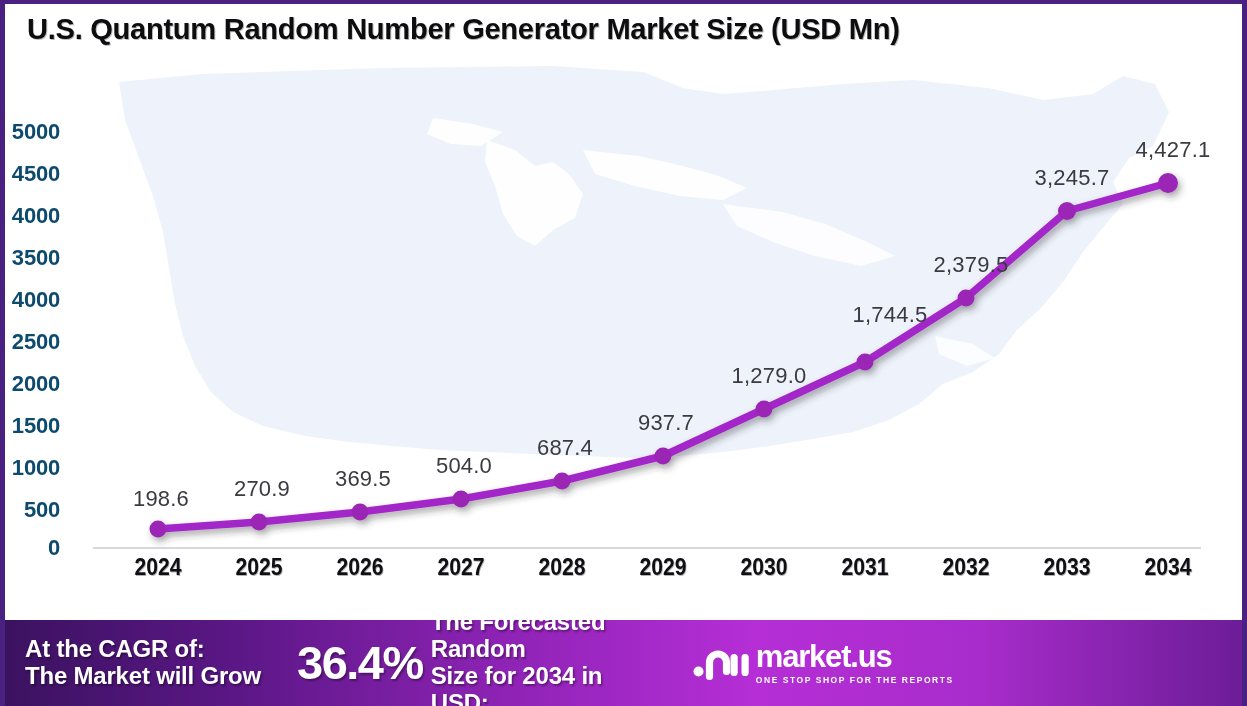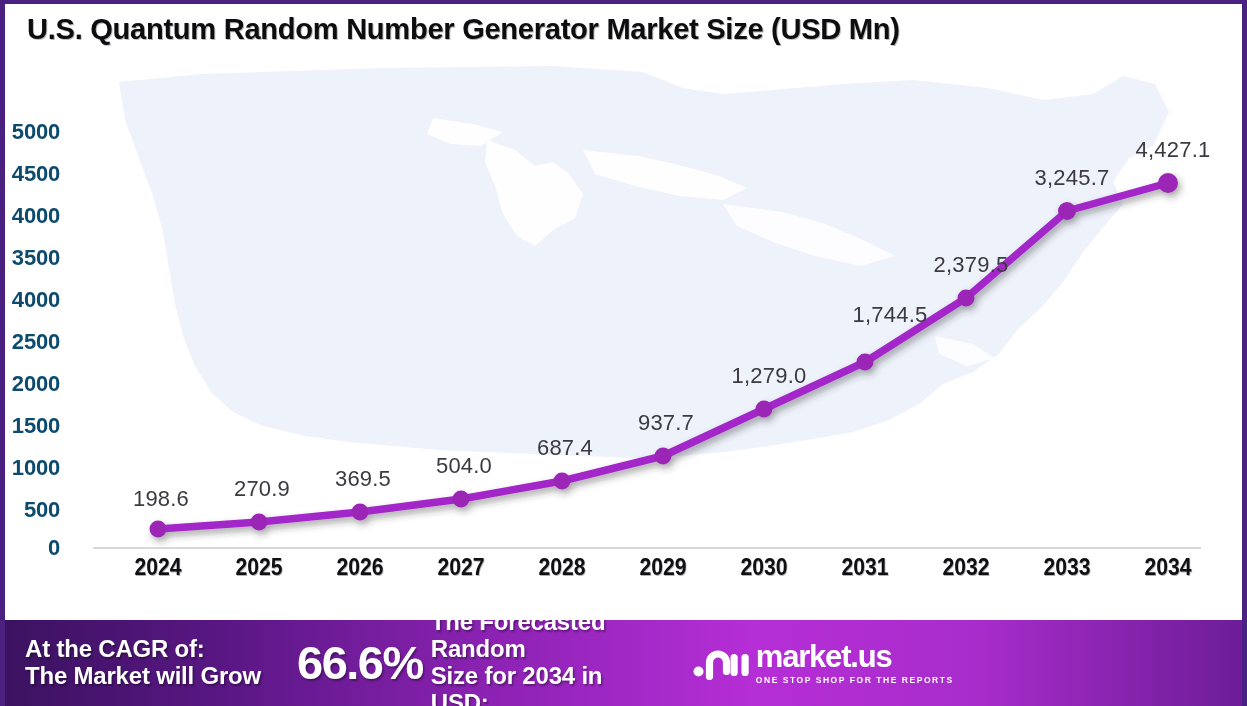--- a/index.html
+++ b/index.html
@@ -225,21 +225,21 @@
 
   </div>
 
   <div id="footer">
 
     <div id="f-cagr-label" class="f-txt">
       <div>At the CAGR of:</div>
       <div>The Market will Grow</div>
     </div>
 
-    <div id="f-cagr-value" class="f-txt">66.6%</div>
+    <div id="f-cagr-value" class="f-txt">36.4%</div>
 
     <div id="f-fore-label" class="f-txt">
       <div>The Forecasted Random</div>
       <div>Size for 2034 in USD:</div>
     </div>
 
 
     <div id="logo">
       <svg id="logo-mark" viewBox="0 0 58 40" aria-hidden="true">
         <circle cx="6.5" cy="28.5" r="5" fill="#ffffff"></circle>

